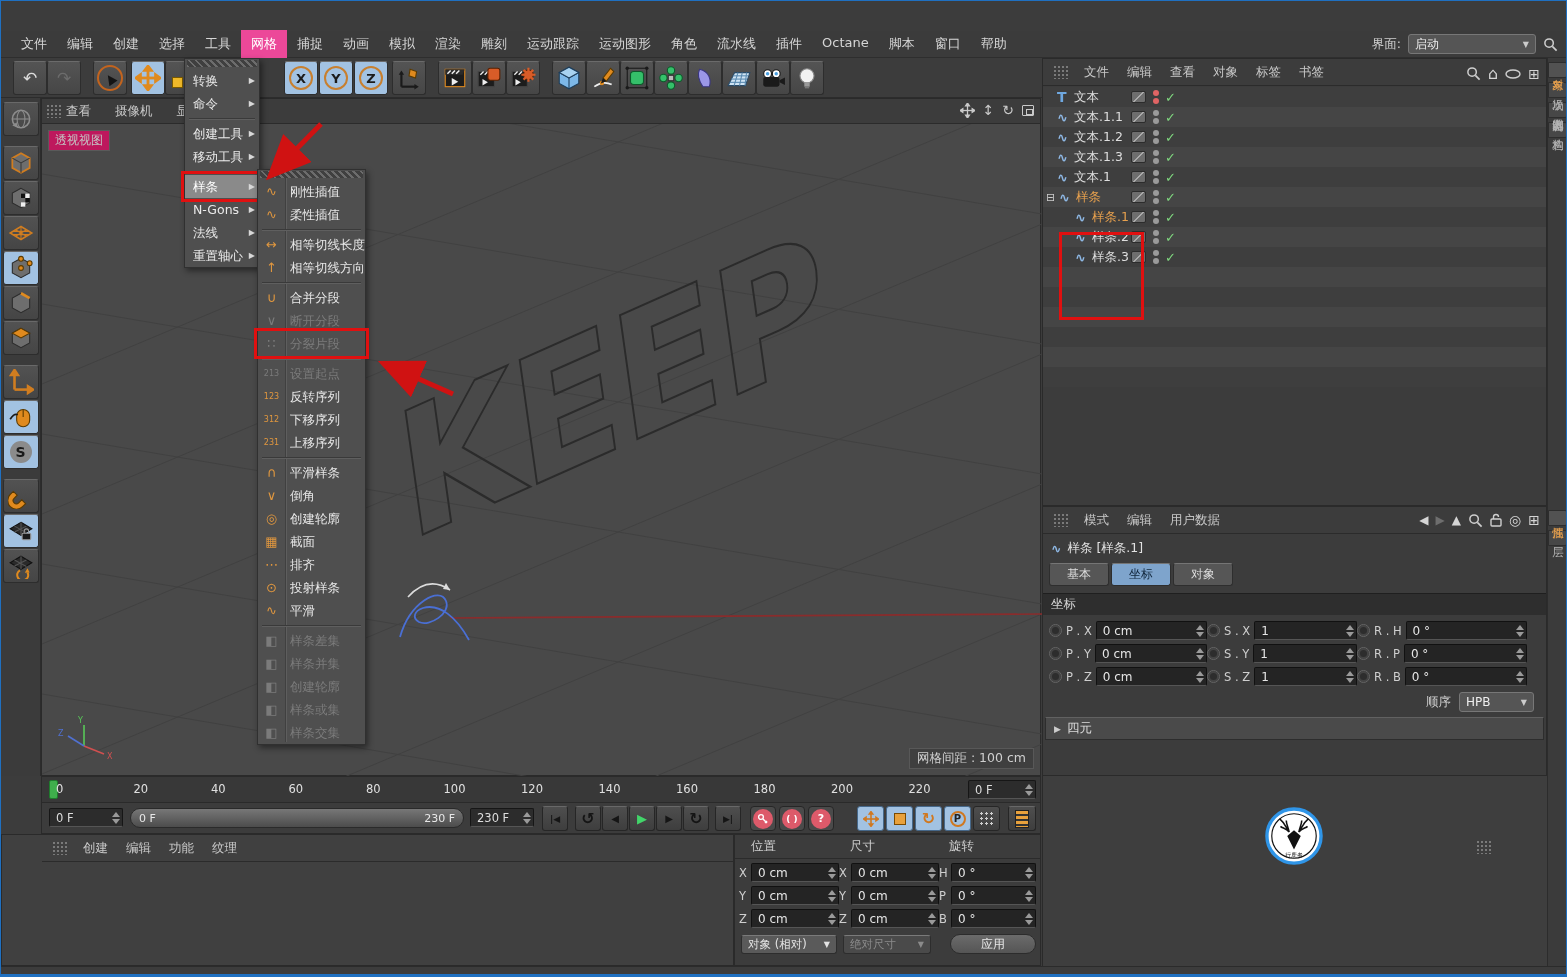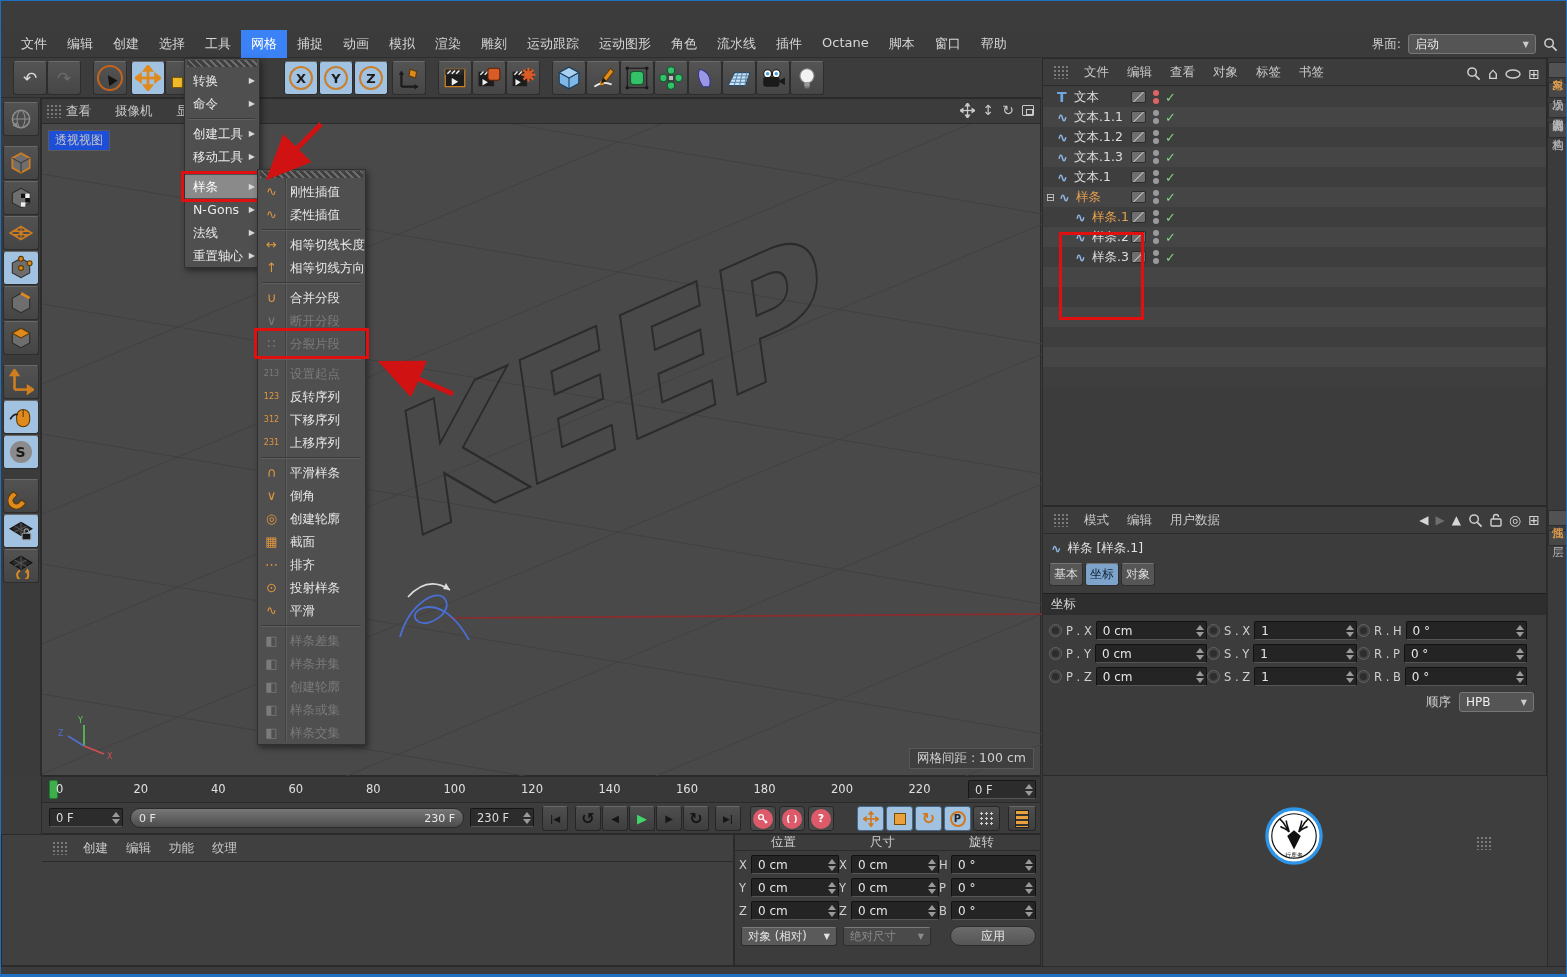--- a/index.html
+++ b/index.html
@@ -9,21 +9,21 @@
 
   
   #titlebar { position:absolute; left:0; top:0; width:100%; height:30px; background:#fff; color:#111; display:flex; align-items:center; padding-left:8px; }
   #titlebar .apptitle { font-size:12.5px; margin-left:8px; }
   #wincontrols { position:absolute; right:0; top:0; height:30px; display:flex; }
   #wincontrols .wc { width:46px; height:30px; display:flex; align-items:center; justify-content:center; color:#222; font-size:13px; }
 
   
   #menubar { position:absolute; left:0; top:30px; width:100%; height:27px; background:#3b3b3b; display:flex; align-items:center; padding-left:10px; border-bottom:1px solid #2e2e2e; }
   .mb-item { padding:5px 10px; color:#d6d6d6; font-size:13px; cursor:default; white-space:nowrap; }
-  .mb-item.active { background:#3b82f6; color:#fff; }
+  .mb-item.active { background:#ec4899; color:#fff; }
   #mb-right { position:absolute; right:8px; top:3px; display:flex; align-items:center; gap:7px; }
   #iface-label { color:#cfcfcf; font-size:12.5px; }
   .ddl { background:#555; border:1px solid #777; border-radius:3px; height:20px; display:flex; align-items:center; padding:0 6px; gap:8px; color:#eee; }
   .ddl .caret { font-size:8px; color:#ccc; }
   .mag { width:15px; height:15px; display:inline-block; }
 
   
   #toolbar { position:absolute; left:0; top:57px; width:100%; height:40px; background:#3c3c3c; border-bottom:1px solid #2c2c2c; }
   .tb { position:absolute; top:3px; width:34px; height:34px; background:linear-gradient(#545454,#464646); border:1px solid #2d2d2d; border-top-color:#6b6b6b; border-radius:3px; display:flex; align-items:center; justify-content:center; color:#ddd; font-size:17px; }
   .tb.blue { background:#a2c2e2; }
@@ -36,21 +36,21 @@
   .lb { width:36px; height:34px; margin-bottom:1px; background:linear-gradient(#525252,#454545); border:1px solid #2d2d2d; border-top-color:#696969; border-radius:3px; display:flex; align-items:center; justify-content:center; }
   .lb.blue { background:#a2c2e2; }
   .lb.gap { margin-top:9px; }
   .sball { width:22px; height:22px; border-radius:50%; background:#8b8b8b; color:#1a1a1a; font-weight:bold; display:flex; align-items:center; justify-content:center; font-size:14px; }
 
   
   #viewport { position:absolute; left:40px; top:97px; width:1000px; height:678px; background:#494949; border:1px solid #2a2a2a; }
   #vp-header { position:absolute; left:0; top:0; width:100%; height:25px; background:#3c3c3c; border-bottom:1px solid #2b2b2b; display:flex; align-items:center; }
   .vp-menu-item { color:#c9c9c9; font-size:12.5px; margin-right:24px; }
   #vp-navicons { position:absolute; right:6px; top:3px; display:flex; gap:8px; align-items:center; color:#c9c9c9; }
-  #vp-label { position:absolute; left:6px; top:31px; background:#1d4ed8; border:1px solid #5a5a5a; color:#c4c4c4; padding:1px 6px; font-size:12px; }
+  #vp-label { position:absolute; left:6px; top:31px; background:#be185d; border:1px solid #5a5a5a; color:#c4c4c4; padding:1px 6px; font-size:12px; }
   #vp-scene { position:absolute; left:0; top:25px; width:1000px; height:653px; overflow:hidden; }
   #keep { position:absolute; left:290px; top:168px; width:560px; text-align:center; font-size:165px; font-weight:bold; letter-spacing:-3px; color:transparent; -webkit-text-stroke:2px #2b2b2b; transform:rotate(-24deg) skewX(-16deg); }
   #grid-label { position:absolute; right:8px; bottom:8px; background:#3f3f3f; border:1px solid #585858; color:#cfcfcf; padding:1px 7px; font-size:12.5px; }
   .maxbox { width:12px; height:11px; border:1.5px solid #c9c9c9; border-radius:1px; position:relative; }
   .maxbox:after { content:""; position:absolute; left:3px; top:3px; width:5px; height:4px; border:1px solid #c9c9c9; }
 
   
   .menu { position:absolute; background:#4f4f4f; border:1px solid #303030; box-shadow:2px 3px 6px rgba(0,0,0,.45); z-index:40; }
   .hatchtop { height:7px; margin:1px 2px 2px 2px; background:repeating-linear-gradient(45deg,#6c6c6c 0 2px,#3f3f3f 2px 5px); }
   #mesh-menu { left:183px; top:57px; width:76px; }
@@ -96,21 +96,21 @@
   
   #tabstrip { position:absolute; left:1546px; top:57px; width:21px; height:908px; background:#3b3b3b; border-left:1px solid #2c2c2c; }
   .vtab { writing-mode:vertical-rl; text-orientation:mixed; color:#b5b5b5; font-size:11.5px; background:#474747; border:1px solid #2d2d2d; border-radius:0 3px 3px 0; padding:7px 2px; margin:2px 0 4px 0; display:block; width:20px; text-align:center; }
   .vtab.active { color:#e8a14e; background:#525252; }
 
   
   #attr { position:absolute; left:1041px; top:505px; width:505px; height:270px; background:#3c3c3c; border:1px solid #2a2a2a; }
   #attr-title { display:flex; align-items:center; gap:6px; padding:6px 8px 2px 8px; color:#e2e2e2; font-size:12.5px; }
   #attr-title .obj-icon { color:#8fb9e6; font-weight:bold; }
   #attr-tabs { display:flex; gap:2px; padding:4px 6px; }
-  .atab { background:#565656; border:1px solid #2e2e2e; border-top-color:#757575; color:#ddd; font-size:12px; padding:2px 4px; border-radius:3px; }
+  .atab { background:#565656; border:1px solid #2e2e2e; border-top-color:#757575; color:#ddd; font-size:12px; padding:2px 17px; border-radius:3px; }
   .atab.active { background:#7ea4cc; color:#10253a; }
   .asection { background:#2e2e2e; color:#d8d8d8; font-size:12.5px; padding:2px 8px; margin-top:3px; border-top:1px solid #1f1f1f; }
   #attr-fields { display:grid; grid-template-columns:158px 150px 170px; padding:6px 4px 2px 6px; row-gap:4px; }
   .afield { display:flex; align-items:center; gap:4px; }
   .radio { width:13px; height:13px; border-radius:50%; background:#2d2d2d; border:1px solid #666; box-shadow:inset 0 0 0 2px #444; flex:0 0 13px; }
   .flabel { color:#cfcfcf; font-size:11.5px; white-space:nowrap; }
   .finput { position:relative; background:#242424; border:1px solid #111; border-bottom-color:#555; height:19px; flex:1; display:flex; align-items:center; padding:0 14px 0 6px; border-radius:2px; }
   .finput .fval { color:#e6e6e6; font-size:12px; font-weight:normal; }
   .spin { position:absolute; right:2px; top:2px; width:9px; height:14px; }
   .spin:before { content:""; position:absolute; left:1px; top:1px; border-left:4px solid transparent; border-right:4px solid transparent; border-bottom:5px solid #9a9a9a; }
@@ -143,21 +143,21 @@
 
   
   #mat { position:absolute; left:0; top:833px; width:733px; height:132px; background:#404040; border:1px solid #2a2a2a; }
   #brand { position:absolute; left:0; top:833px; width:40px; height:132px; background:#3b3b3b; border-right:1px solid #2c2c2c; display:flex; align-items:center; justify-content:center; gap:2px; }
   #brand .b1 { writing-mode:vertical-rl; transform:rotate(180deg); font-weight:bold; color:#9d9d9d; font-size:13px; letter-spacing:1px; }
   #brand .b2 { writing-mode:vertical-rl; transform:rotate(180deg); color:#8a8a8a; font-size:11px; letter-spacing:1px; }
   #mat-inner { position:absolute; left:40px; top:0; right:0; height:100%; }
 
   
   #coord { position:absolute; left:733px; top:833px; width:307px; height:132px; background:#3c3c3c; border:1px solid #2a2a2a; }
-  #coord-heads { display:flex; align-items:center; height:16px; padding-left:36px; border-bottom:1px solid #2b2b2b; }
+  #coord-heads { display:flex; align-items:center; height:24px; padding-left:16px; border-bottom:1px solid #2b2b2b; }
   .chead { width:99px; color:#cfcfcf; font-size:12.5px; }
   #coord-fields { display:grid; grid-template-columns:100px 100px 97px; padding:4px 3px 0 4px; row-gap:4px; }
   .cfield { display:flex; align-items:center; gap:3px; }
   .cfield .flabel { width:9px; }
   #coord-bottom { display:flex; align-items:center; gap:6px; padding:6px 4px 0 6px; }
   .cdd { background:#5a5a5a; border:1px solid #2d2d2d; border-top-color:#7a7a7a; border-radius:3px; height:19px; color:#e3e3e3; font-size:11.5px; display:flex; align-items:center; justify-content:space-between; padding:0 6px; gap:6px; }
   .cdd.dis { color:#8b8b8b; background:#4a4a4a; }
   #apply-btn { margin-left:auto; width:86px; height:20px; border-radius:10px; background:linear-gradient(#6b6b6b,#555); border:1px solid #2c2c2c; color:#e8e8e8; font-size:12px; display:flex; align-items:center; justify-content:center; }
 
   
@@ -1011,20 +1011,23 @@
       </div>
     <div id="order-row">
       <span class="flabel">顺序</span>
       <span class="ddl" id="order-dd">
         <span>HPB</span>
         <span class="caret">▼</span>
       </span>
     </div>
     <div>
 
+        <div class="collapse-bar">
+          <span class="tri">▶</span><span>四元</span>
+        </div>
 
       </div>
   </div>
 
   <div id="rb">
     <svg width="58" height="58" viewBox="0 0 60 60" style="position:absolute;left:222px;top:31px;">
       <circle cx="30" cy="30" r="28" fill="#fff" stroke="#2f95e8" stroke-width="3.5"></circle>
       <circle cx="30" cy="30" r="23" fill="none" stroke="#111" stroke-width="1.2"></circle>
       <path d="M30 24 L23 30 L30 44 L37 30 Z" fill="#111"></path>
       <path d="M25 26 C21 20 20 16 15 12 M25 26 C22 22 18 22 16 20 M25 26 C24 21 22 18 22 14" stroke="#111" stroke-width="1.6" fill="none"></path>

